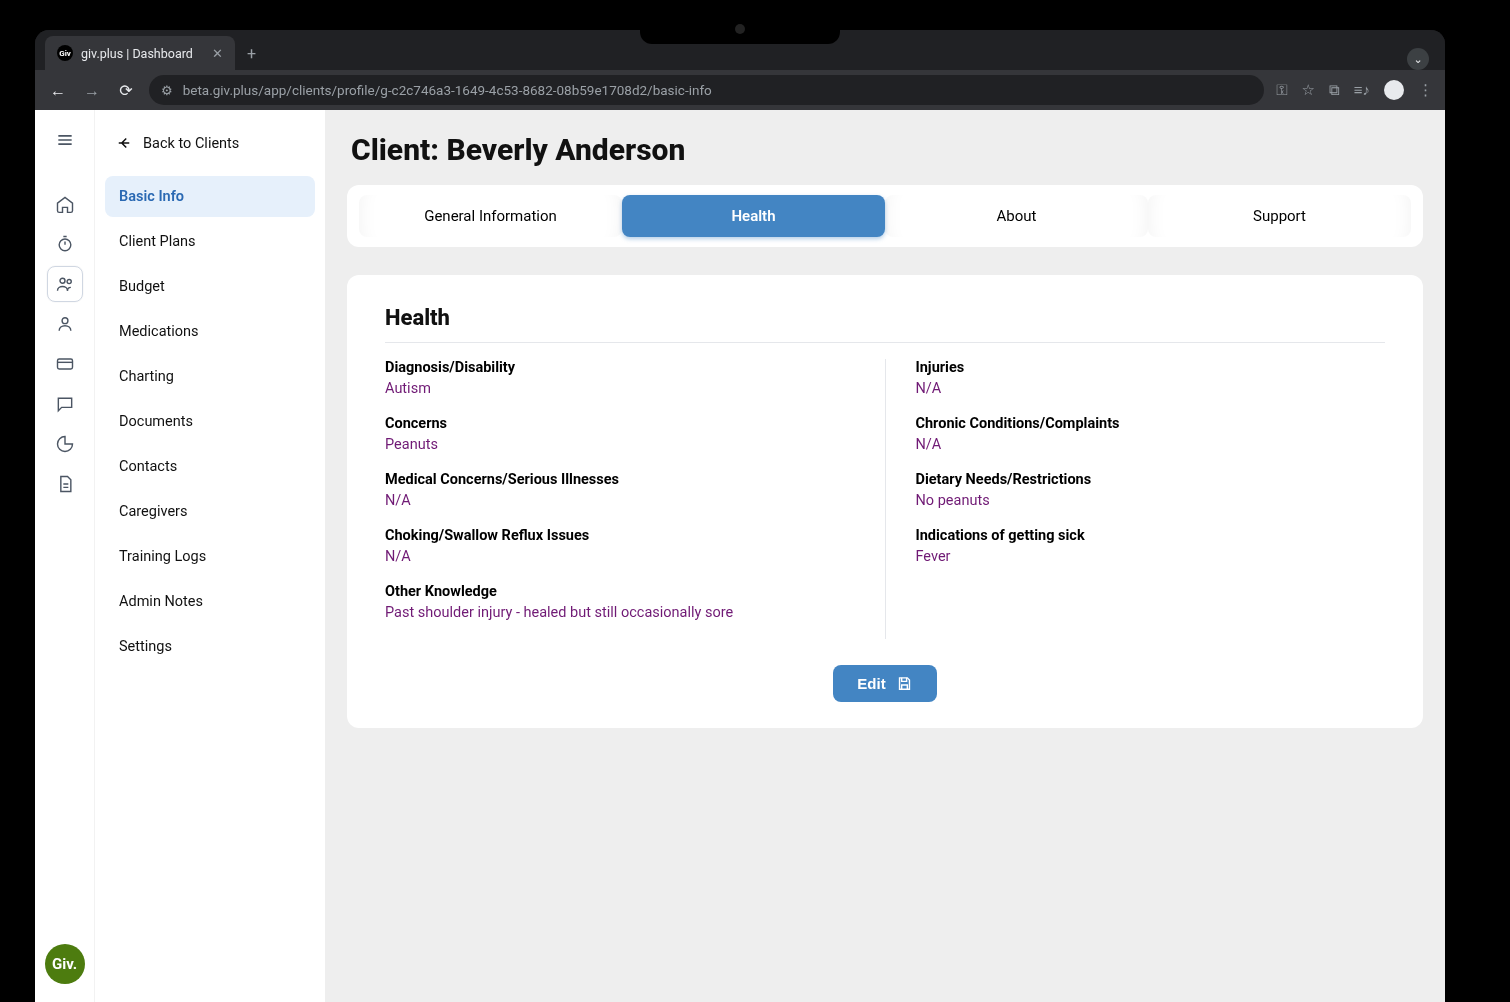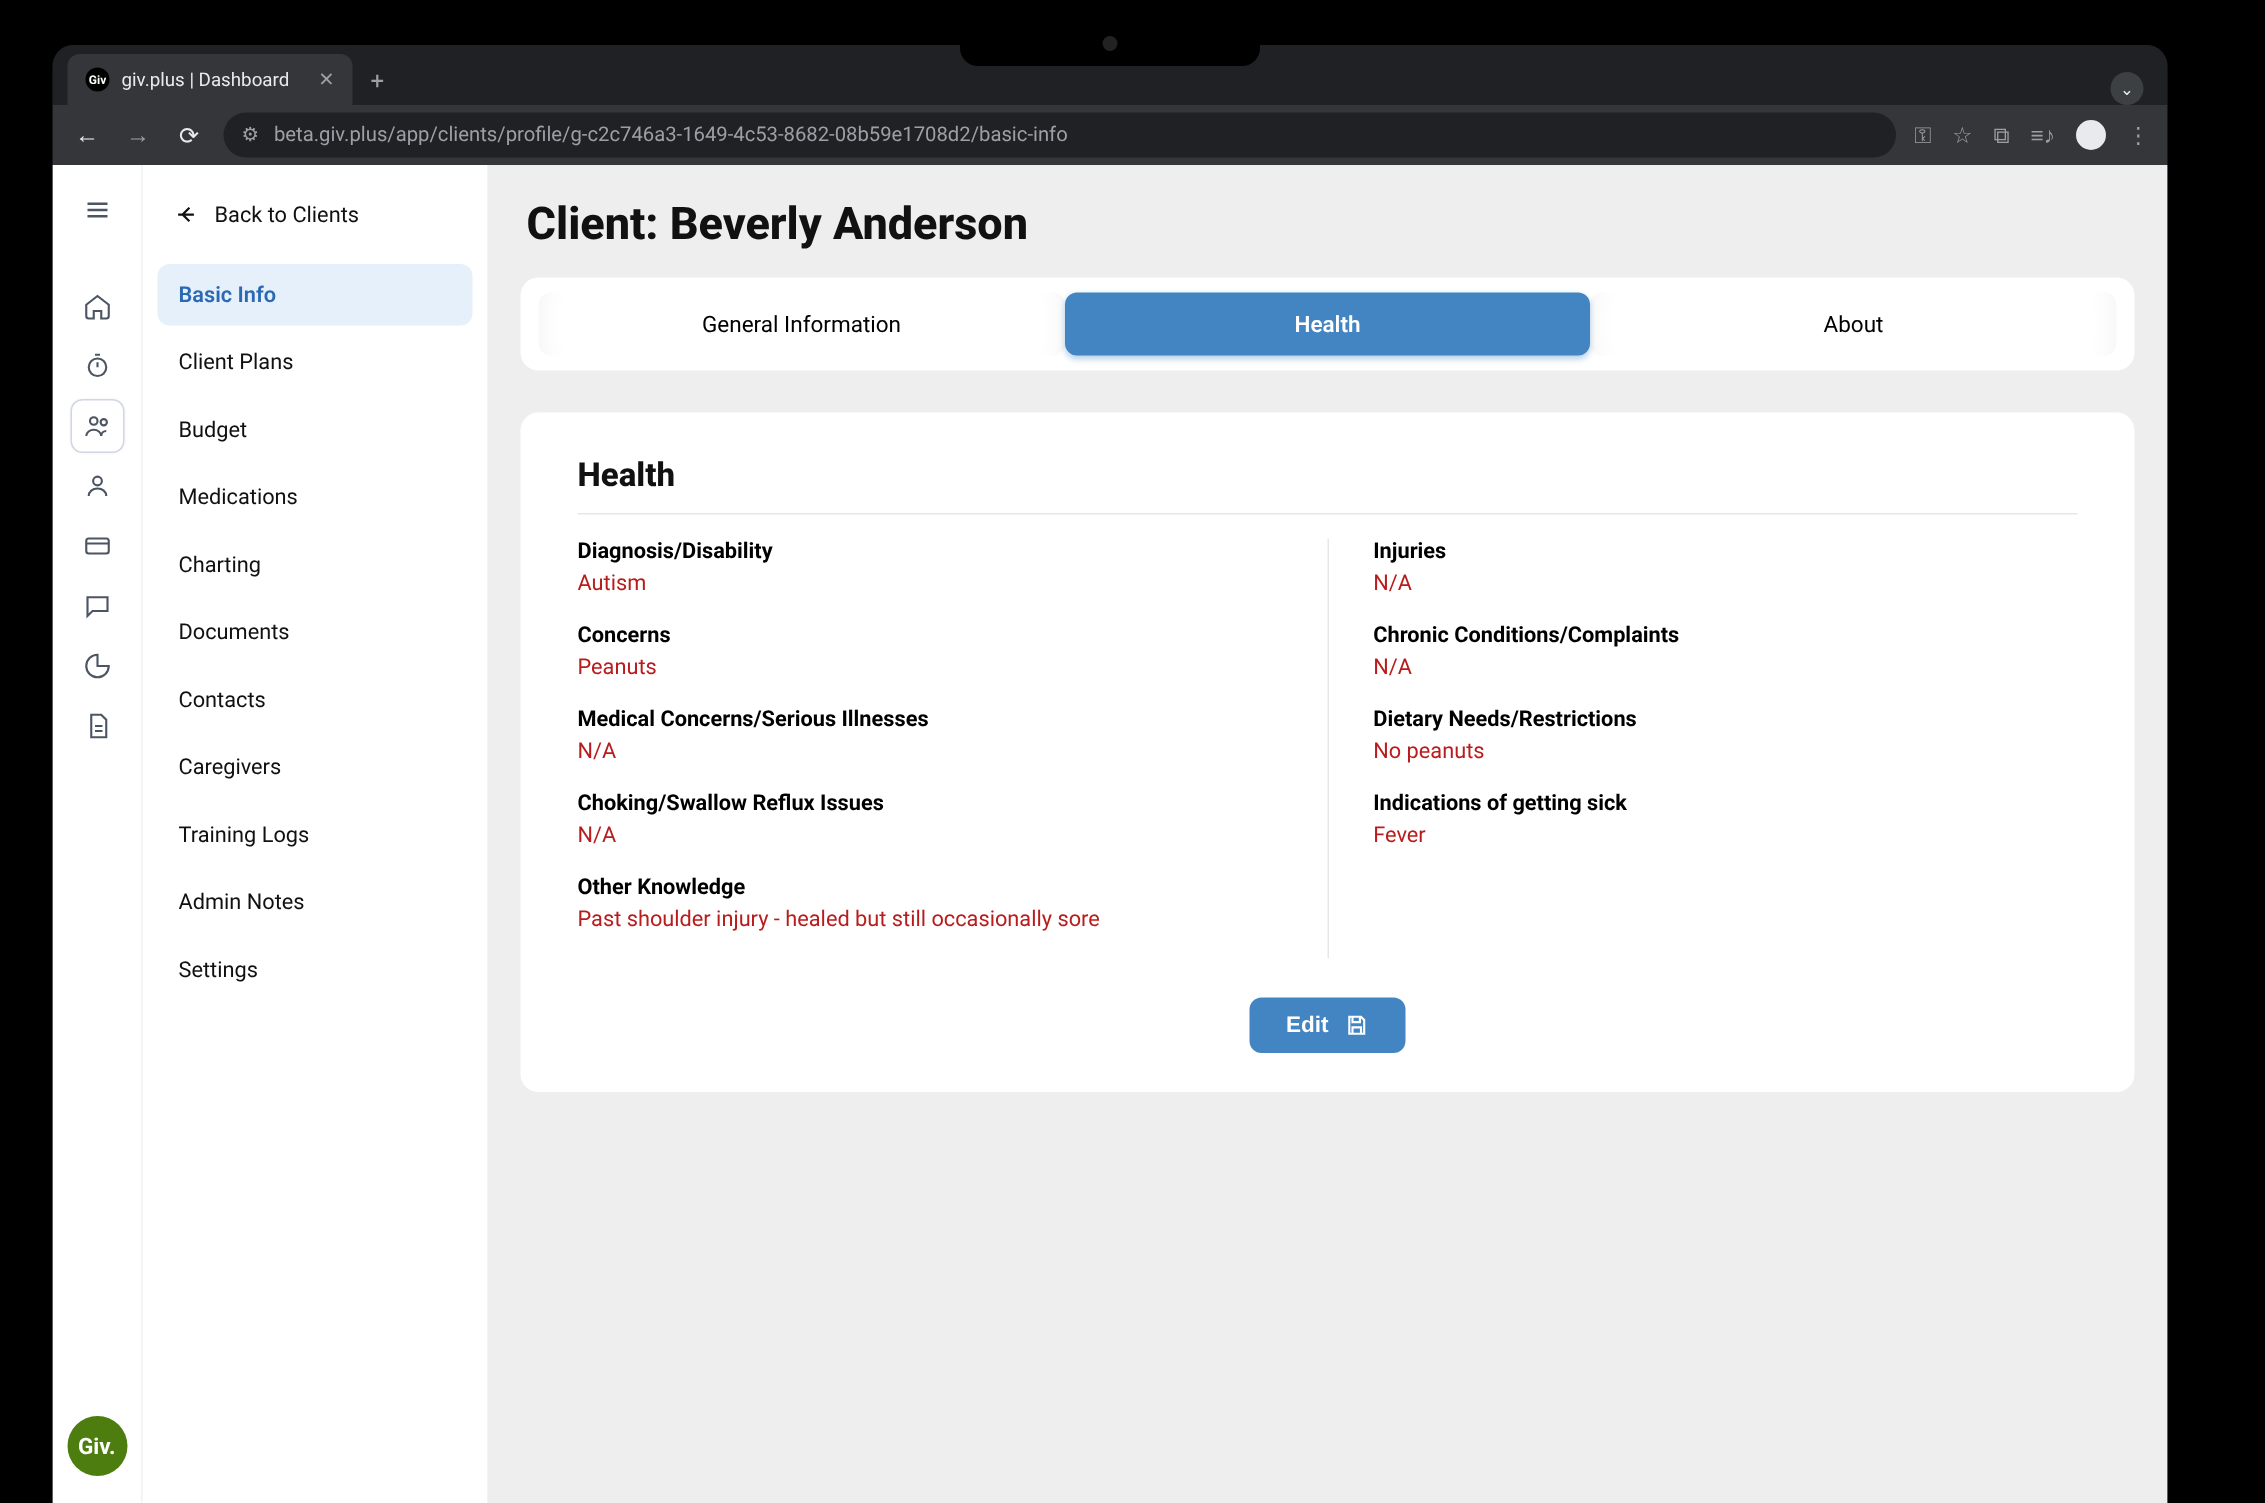--- a/index.html
+++ b/index.html
@@ -52,21 +52,21 @@
 .tab-btn.active { background:#4385c3; color:#fff; font-weight:600; box-shadow:0 2px 4px rgba(67,133,195,0.4);}
 
 .panel { background:#fff; border-radius:12px; padding: 30px 38px 26px; }
 .panel h2 { font-size:22px; font-weight:800; color:#111; border-bottom:1px solid #e5e7eb; padding-bottom:12px; margin-bottom:16px;}
 .cols { display:flex; }
 .col { flex:1; }
 .col.left{ padding-right:30px; border-right:1px solid #e5e7eb; }
 .col.right{ padding-left:30px; }
 .field { margin-bottom:18px; }
 .field-label { font-size:14.5px; font-weight:700; color:#000000; margin-bottom:4px; }
-.field-value { font-size:14.5px; color:#b91c1c; }
+.field-value { font-size:14.5px; color:#701a75; }
 .edit-row { display:flex; justify-content:center; margin-top:26px; }
 .edit-btn { background:#4385c3; color:#fff; border:none; border-radius:8px; padding:10px 24px; font-size:15px; font-weight:600; display:flex;align-items:center; gap:10px; cursor:pointer; }
 .edit-btn svg{width:17px;height:17px;stroke:#fff;fill:none;stroke-width:2;}
 </style>
 </head>
 <body>
 
 <div class="laptop-frame">
   <div class="laptop-notch"></div>
   <div class="camera"></div>
@@ -182,20 +182,21 @@
         <div class="sb-item">Settings</div>
       </div>
 
       <div class="main">
         <h1 class="page-title">Client: Beverly Anderson</h1>
 
         <div class="tabs-card">
           <div class="tab-btn"><span>General Information</span><span class="fade"></span></div>
           <div class="tab-btn active"><span>Health</span></div>
           <div class="tab-btn"><span>About</span><span class="fade"></span></div>
+          <div class="tab-btn"><span>Support</span><span class="fade"></span></div>
         </div>
 
         <div class="panel">
           <h2>Health</h2>
           <div class="cols">
             <div class="col left">
               <div class="field">
                 <div class="field-label">Diagnosis/Disability</div>
                 <div class="field-value">Autism</div>
               </div>

